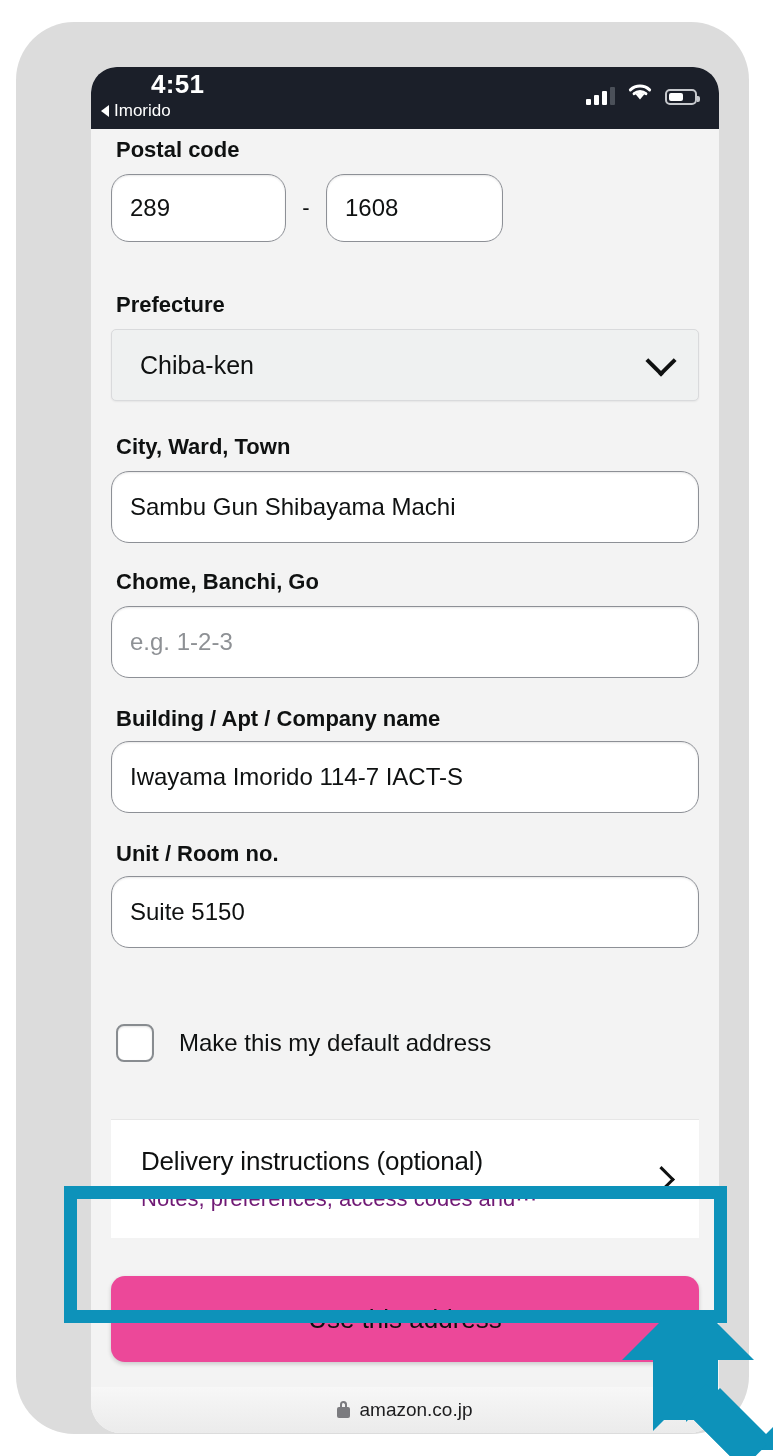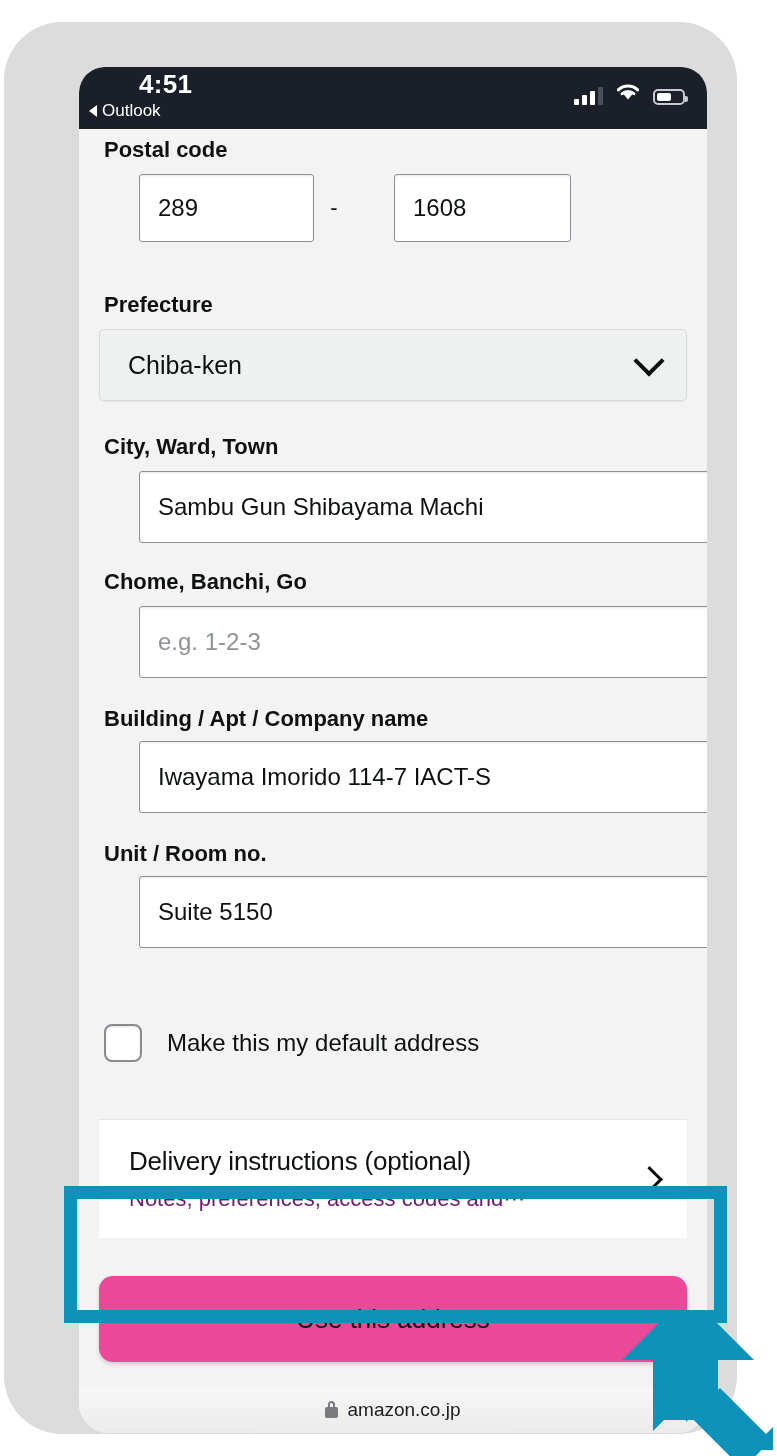--- a/index.html
+++ b/index.html
@@ -6,21 +6,21 @@
   body{
     width:777px;height:1456px;
     background:#ffffff;
     font-family:"Liberation Sans", sans-serif;
     overflow:hidden;
     position:relative;
   }
   
   #phone-frame{
     position:absolute;
-    left:4px;top:22px;
+    left:16px;top:22px;
     width:733px;height:1412px;
     background:#dcdcdc;
     border-radius:58px;
   }
   #phone-screen{
     position:absolute;
     left:75px;top:45px;
     width:628px;height:1366px;
     background:#f3f3f3;
     border-radius:26px 26px 30px 30px;
@@ -76,26 +76,25 @@
   }
   .field-label{
     color:#0f1111;font-size:22px;font-weight:bold;
     padding-left:25px;
   }
   .txtbox{
     box-sizing:border-box;
     height:68px;
     background:#ffffff;
     border:1px solid #8d9096;
-    border-radius:3px;
+    border-radius:18px;
     display:flex;align-items:center;
     padding:0 18px;
     font-size:24px;color:#0f1111;
     box-shadow:0 1px 2px rgba(15,17,17,.10) inset;
-    margin-left:40px;
   }
   .txtbox.ph{color:#8e9195;}
   
   #postal-label{position:absolute;left:0;top:8px;}
   #postal-row{position:absolute;left:20px;top:45px;display:flex;align-items:center;}
   #postal-first{width:175px;}
   #postal-dash{
     width:40px;text-align:center;font-size:22px;color:#0f1111;
   }
   #postal-second{width:177px;}
@@ -212,21 +211,21 @@
 </head>
 <body>
 
 <div id="phone-frame">
   <div id="phone-screen">
 
     <div id="status-bar">
       <div id="status-time">4:51</div>
       <div id="status-back">
         <span class="tri"></span>
-        <span>Outlook</span>
+        <span>Imorido</span>
       </div>
       <div id="status-icons">
         <span class="sig">
             <i></i>
             <i></i>
             <i></i>
             <i></i>
           </span>
         <span>
           <svg width="26" height="19" viewBox="0 0 26 19">

